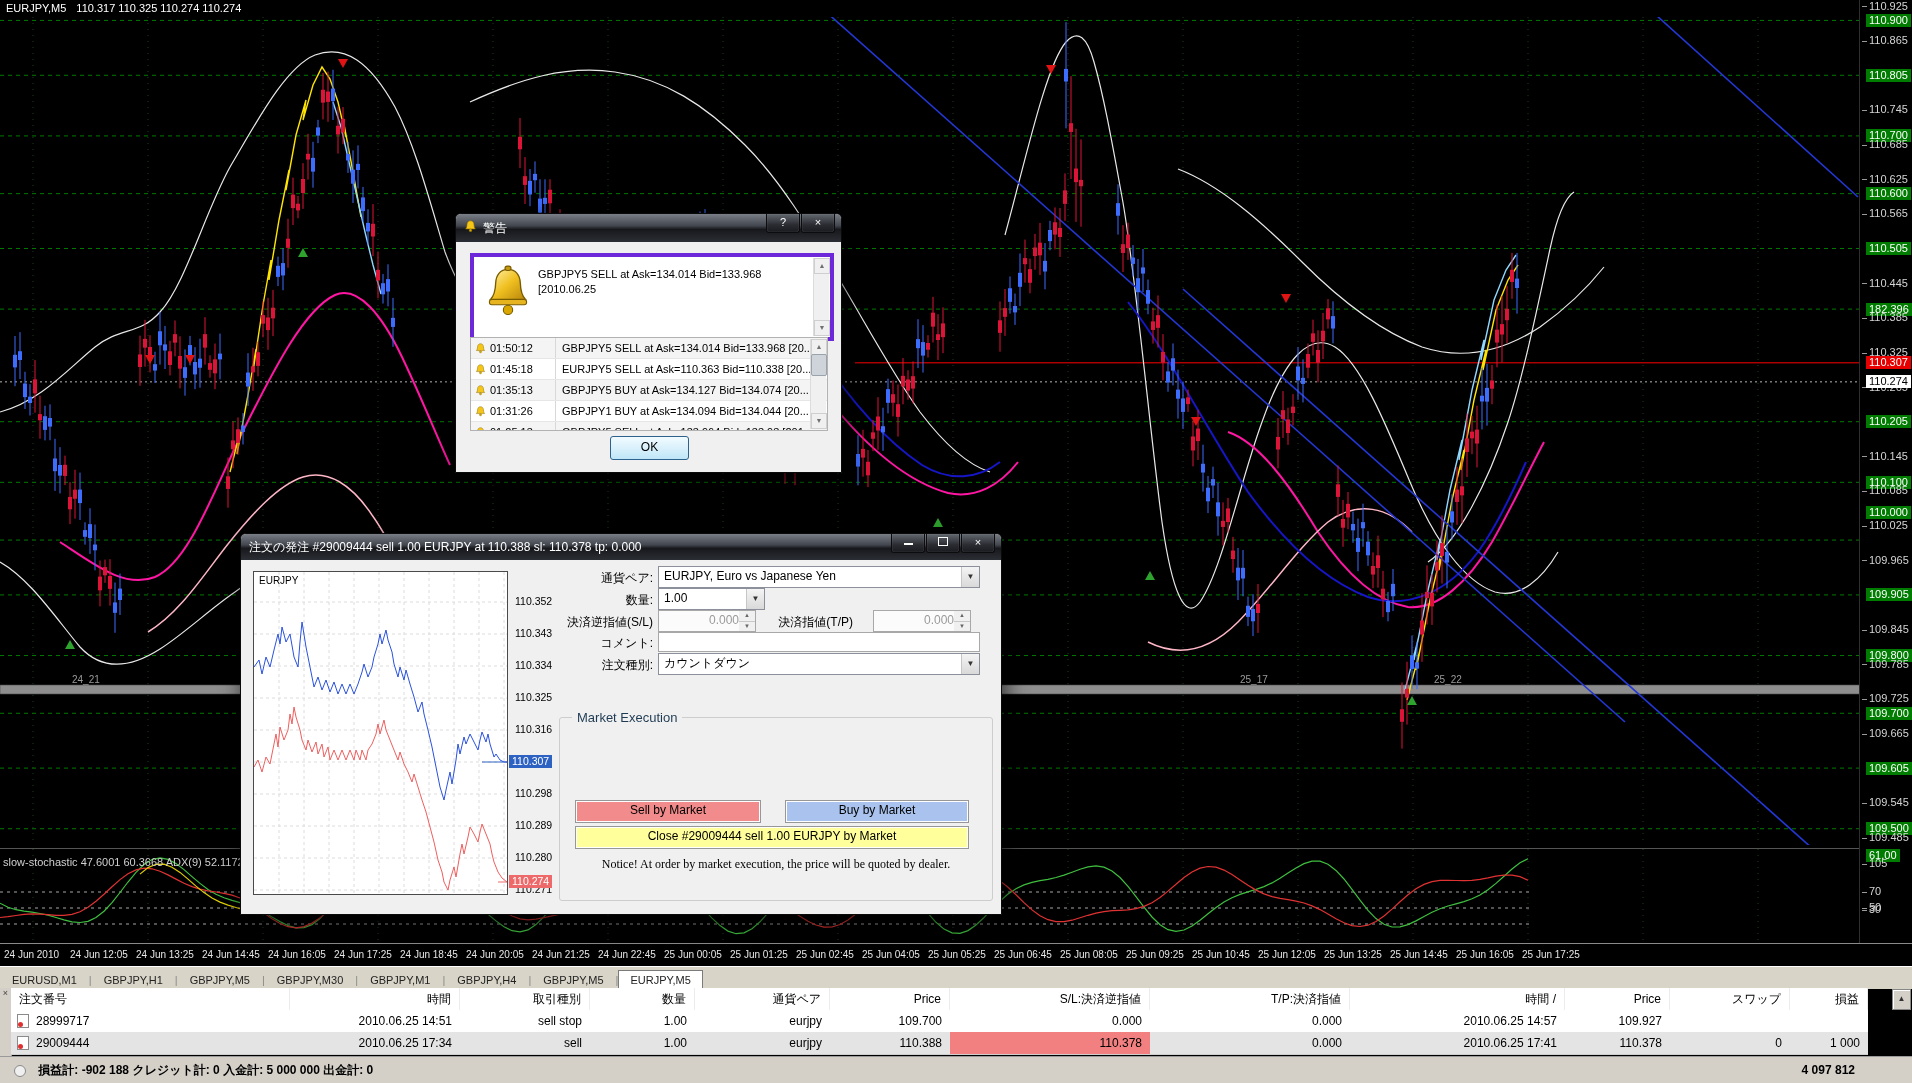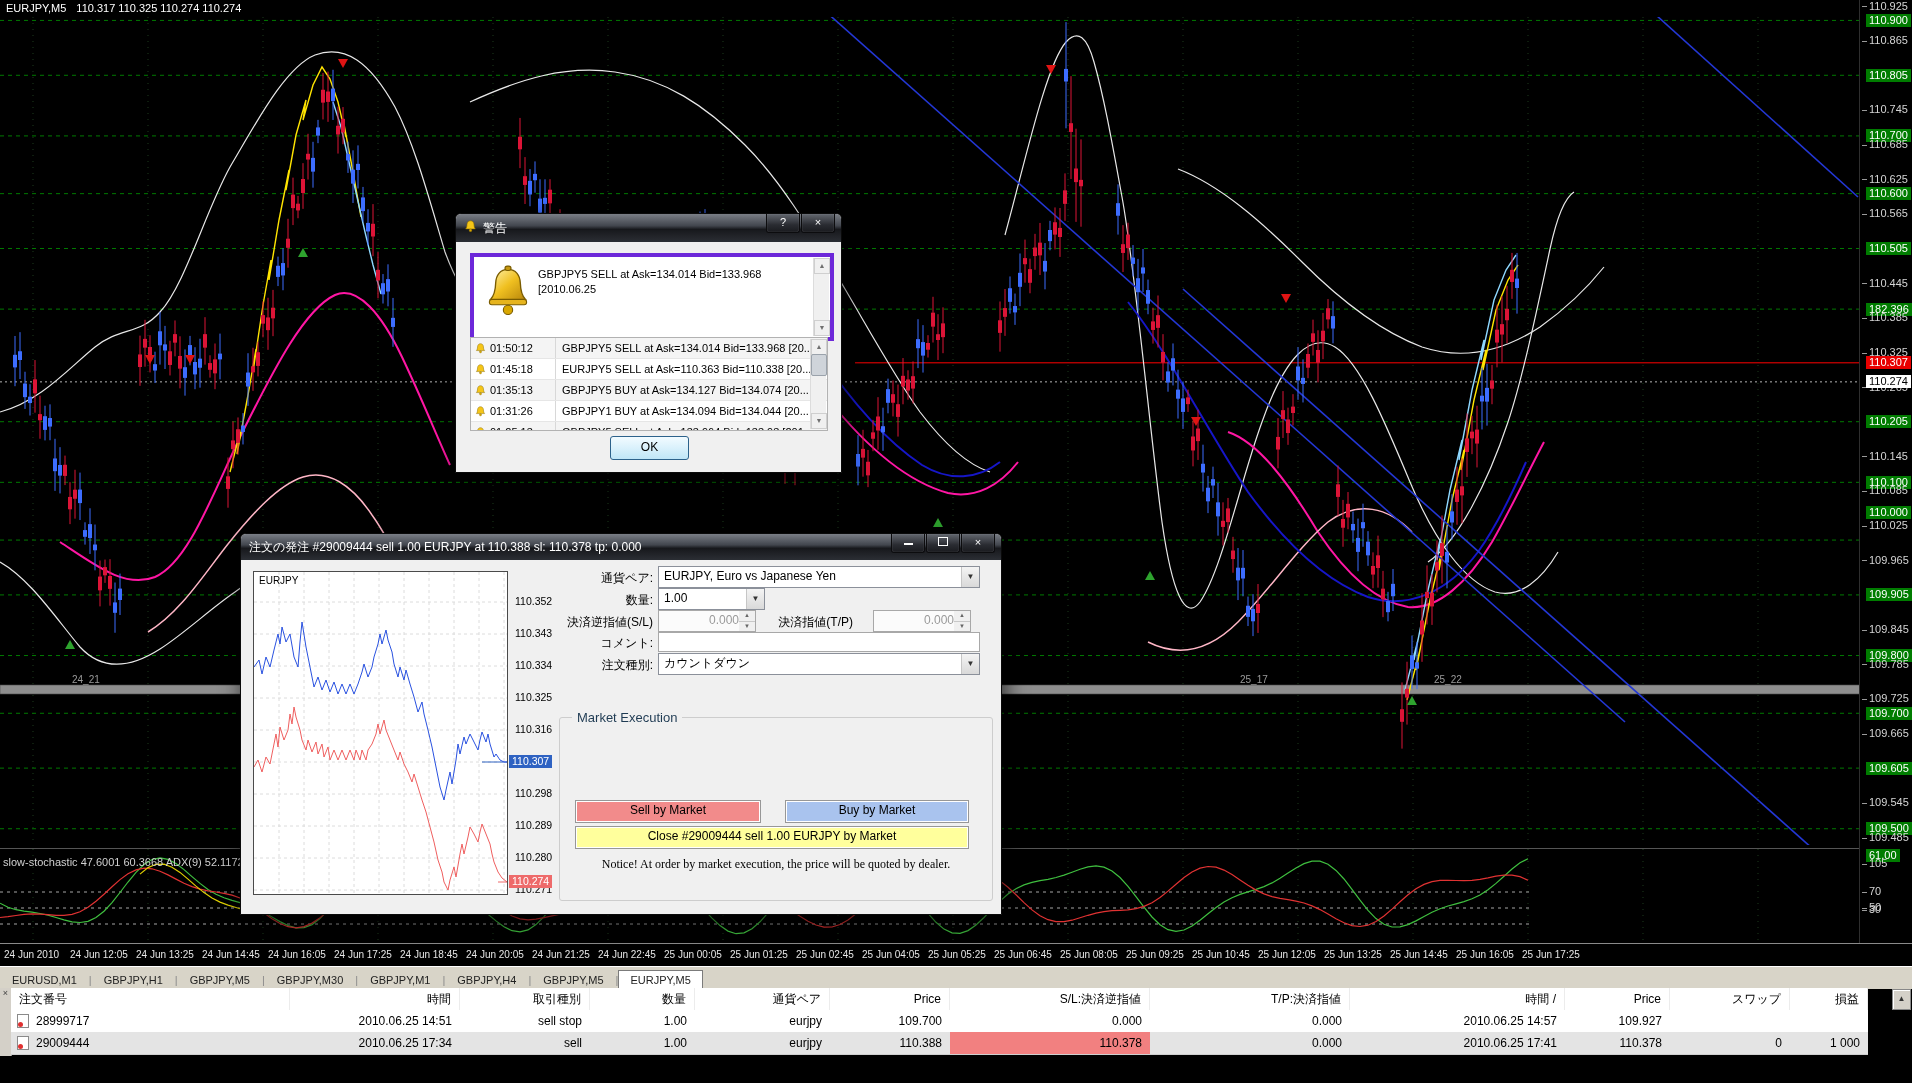--- a/index.html
+++ b/index.html
@@ -816,20 +816,25 @@
         <div class="tcell hl">110.378</div>
         <div class="tcell">0.000</div>
         <div class="tcell">2010.06.25 17:41</div>
         <div class="tcell">110.378</div>
         <div class="tcell">0</div>
         <div class="tcell">1 000</div>
       </div>
     </div>
   <div id="hdr-scroll"><span>▲</span></div>
 
+  <div id="summary">
+    <span class="sumicon"></span>
+    <span id="sum-text">損益計: -902 188  クレジット計: 0  入金計: 5 000 000  出金計: 0</span>
+    <span id="sum-total">4 097 812</span>
+  </div>
 
   <div class="dialog" id="alert-dlg" style="left:455px;top:213px;width:385px;height:258px;">
     <div class="titlebar">
       <span class="ticon">
         <svg width="13" height="13" viewBox="0 0 16 16">
             <path d="M8 1c-2.7 0-4.2 2-4.3 4.6C3.6 8.5 3 10 2 11h12c-1-1-1.6-2.5-1.7-5.4C12.2 3 10.7 1 8 1z" fill="#f5c518" stroke="#8a6d00" stroke-width=".7"></path>
             <circle cx="8" cy="12.8" r="1.6" fill="#d9a700" stroke="#8a6d00" stroke-width=".5"></circle>
           </svg>
       </span>
       <span>警告</span>

